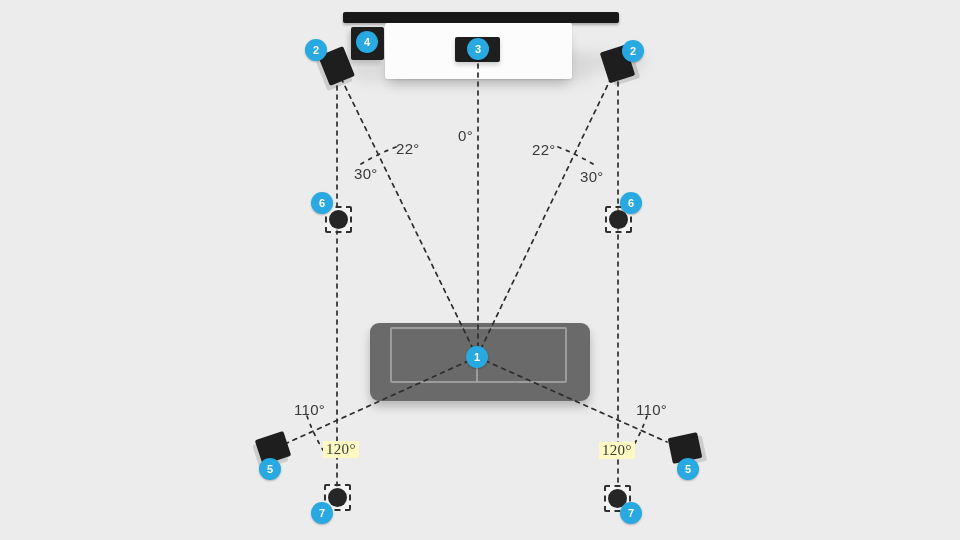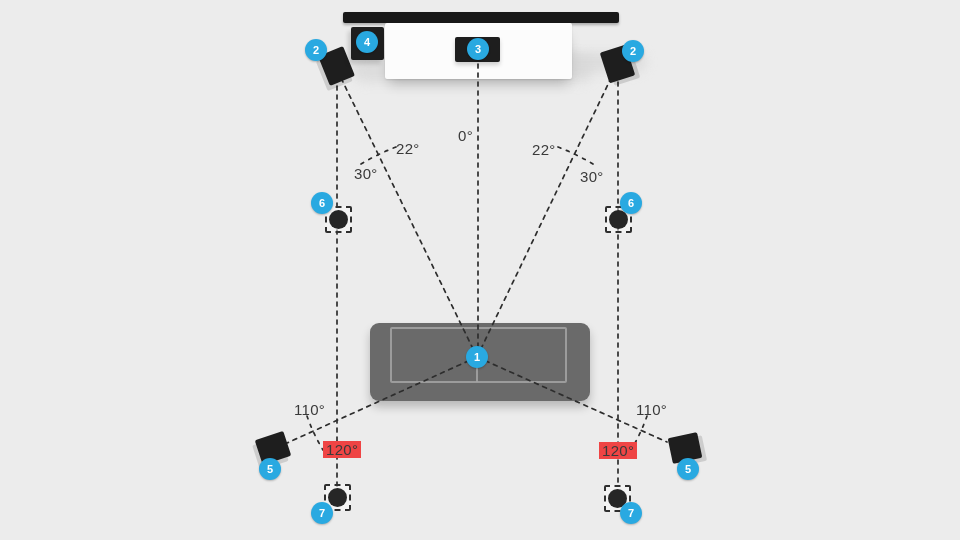--- a/index.html
+++ b/index.html
@@ -63,21 +63,21 @@
   #badge-5l{left:259px;top:458px;}
   #badge-5r{left:677px;top:458px;}
   #badge-6l{left:311px;top:192px;}
   #badge-6r{left:620px;top:192px;}
   #badge-7l{left:311px;top:502px;}
   #badge-7r{left:620px;top:502px;}
 
   
   .angle-label{position:absolute;z-index:5;font-size:15px;color:#3a3a3a;
       letter-spacing:.3px;white-space:nowrap;}
-  .angle-label.on-line{background:#ef4444;padding:0 3px;}
+  .angle-label.on-line{background:#fef9c3;padding:0 3px;font-family:Liberation Serif, serif;}
   #lbl-0{left:458px;top:127px;}
   #lbl-22l{left:396px;top:140px;}
   #lbl-30l{left:354px;top:165px;}
   #lbl-22r{left:532px;top:141px;}
   #lbl-30r{left:580px;top:168px;}
   #lbl-110l{left:294px;top:401px;}
   #lbl-120l{left:323px;top:441px;}
   #lbl-110r{left:636px;top:401px;}
   #lbl-120r{left:599px;top:442px;}
 </style>

